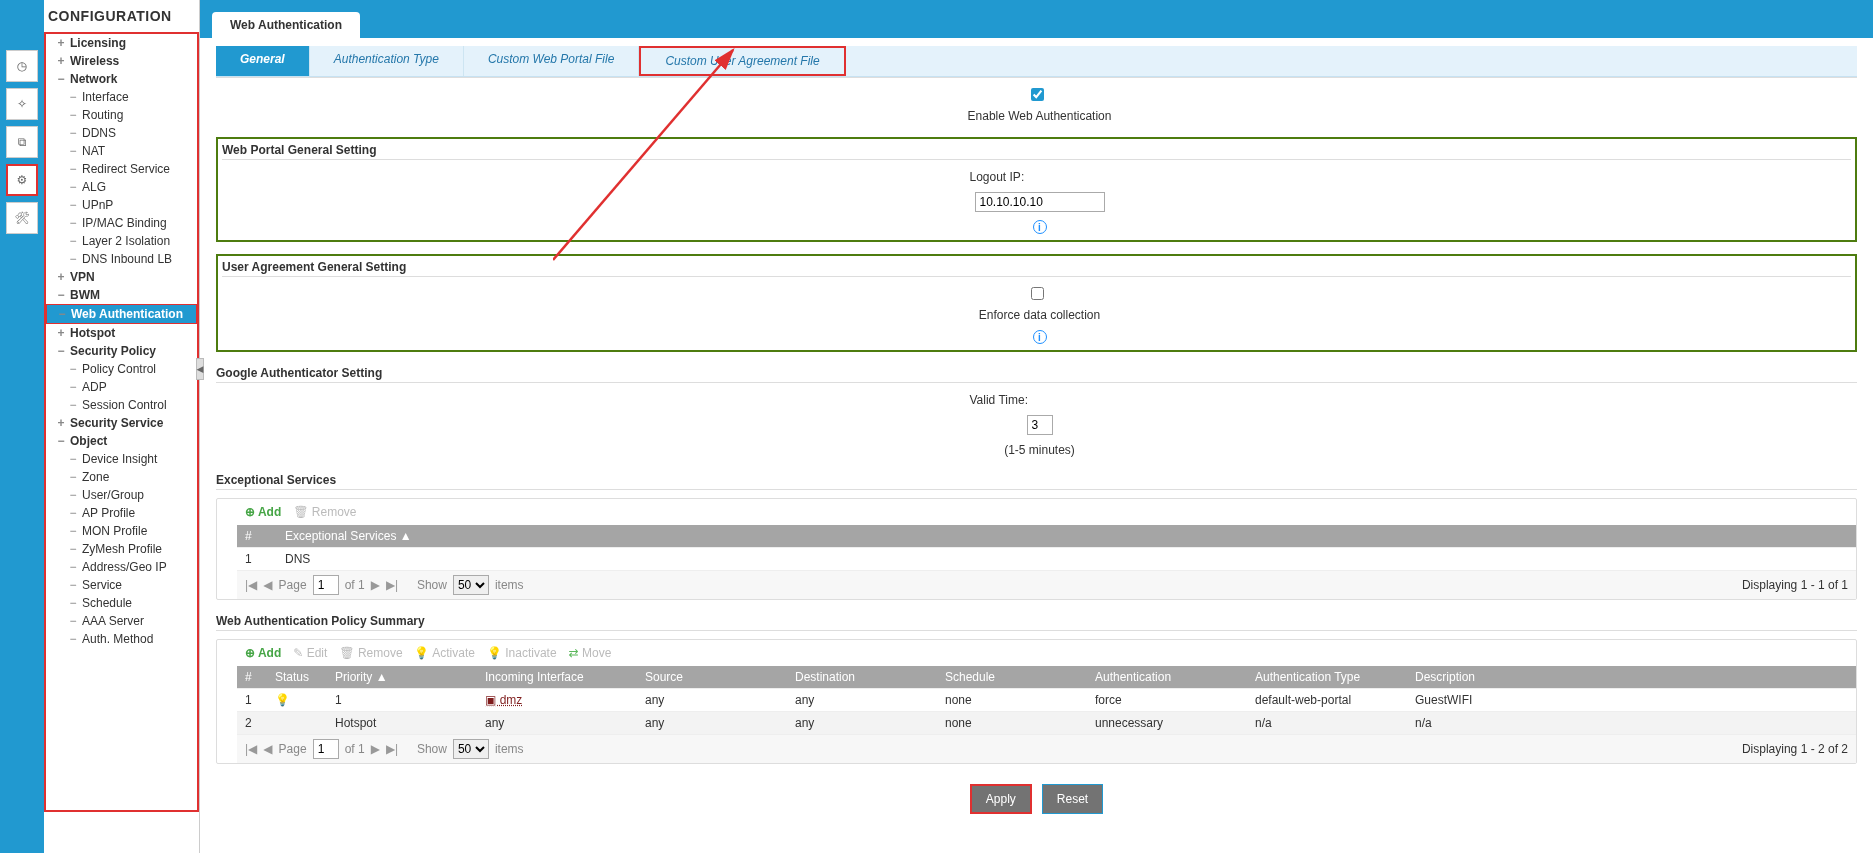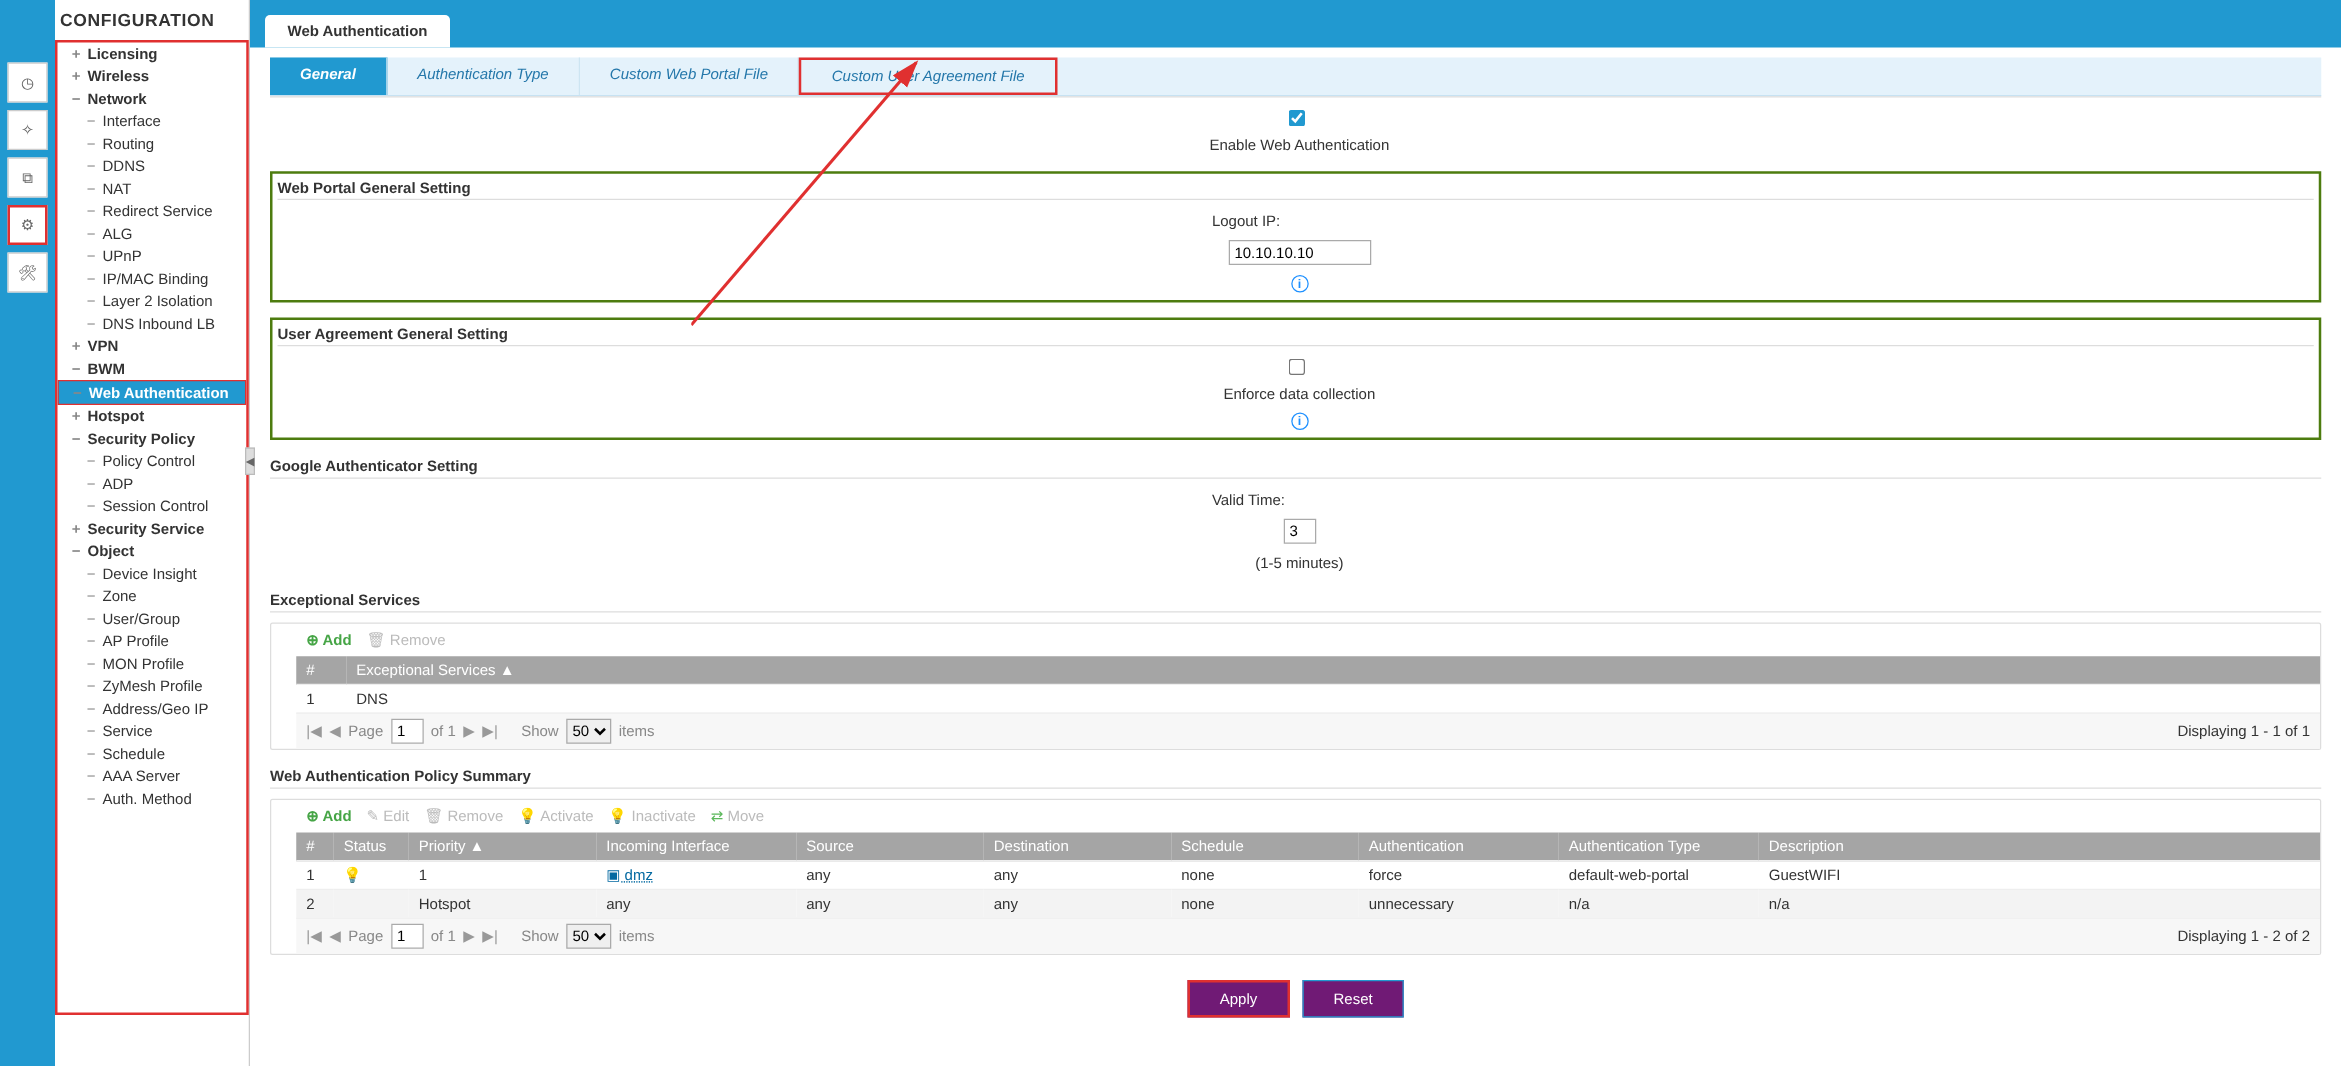--- a/index.html
+++ b/index.html
@@ -22,42 +22,42 @@
   .content { padding: 8px 16px; overflow-y:auto; flex:1; }
   .subtabs { display:flex; border-bottom:1px solid #c7e2f2; background:#e4f2fb;font-style:italic; }
   .subtab { padding: 6px 24px; color:#2477aa; border-right:1px solid #cde5f2; cursor:pointer; }
   .subtab.active { background:#2199d0; color:#fff; font-weight:bold; }
   .subtab.highlight { border:2px solid #e03030; }
   .section-title { font-weight:bold; margin-top:14px; margin-bottom:2px; }
   .section-line { border-bottom:1px solid #ddd; margin-bottom:8px; }
   .row { display:flex; align-items:center; gap:8px; padding:2px 0 2px 6px;flex-direction:column; }
   .row label { width: 140px; }
   .redbox { border:2px solid #4d7c0f; padding:4px; margin-top:12px; }
-  input[type="text"]{ border:1px solid #aaa; padding:2px 4px; width:114px; height:20px; }
+  input[type="text"]{ border:1px solid #aaa; padding:2px 4px; width:130px; height:20px; }
   input[type="text"].small{ width:26px; text-align:left; }
   input[type="checkbox"]{ accent-color:#2199d0; margin-right:4px; }
   .info-icon { color:#1e90ff; font-weight:bold; border:1px solid #1e90ff; border-radius:50%; width:14px; height:14px; display:inline-flex; align-items:center; justify-content:center; font-size:10px; }
   .panel { border:1px solid #ddd; border-radius:2px; margin-top:4px;padding-left:20px; }
   .toolbar { padding:6px 8px; display:flex; gap:12px; align-items:center; color:#888; }
   .toolbar .add { color:#46a546; font-weight:bold; }
   .toolbar .bulb { color:#f0ad4e; }
   .toolbar .move { color:#5cb85c; }
   .toolbar span.disabled { color:#bbb; }
   table { width:100%; border-collapse: collapse; }
   .grid-head { background:#a5a5a5; color:#fff; }
   .grid-head td { padding:4px 8px; font-weight:normal; }
   .grid-body td { padding:4px 8px; border-top:1px solid #eee; }
   .grid-body tr:nth-child(even){ background:#f3f3f3; }
   .pager { display:flex; justify-content:space-between; align-items:center; background:#f7f7f7; padding:4px 8px; border-top:1px solid #eee; }
   .pager .left { display:flex; align-items:center; gap:6px; color:#888; }
   .pager .left .nav-btn { color:#999; }
   .status-bulb { color:#f0ad4e; }
-  .link { color:#0369a1; text-decoration:underline dotted; }
+  .link { color:#7f1d1d; text-decoration:underline dotted; }
   .footer-btns { display:flex; justify-content:center; gap:10px; padding:20px 0; }
-  .btn { padding:6px 24px; color:#fff; background:#701a75; border:1px solid #2199d0; cursor:pointer; }
+  .btn { padding:6px 14px; color:#fff; background:#737373; border:1px solid #2199d0; cursor:pointer; }
   .btn.apply { border:2px solid #e03030; }
   .collapse-handle { position:absolute; left:196px; top:358px; width:8px; height:22px; background:#ddd; border:1px solid #bbb; display:flex; align-items:center; justify-content:center; font-size:9px; color:#666; }
   
   .arrow { position:absolute; left:553px; top:40px; pointer-events:none; }
   select.show-select { border:1px solid #aaa; height:20px; }
 </style>
 </head>
 <body>
 
 <div class="app">

